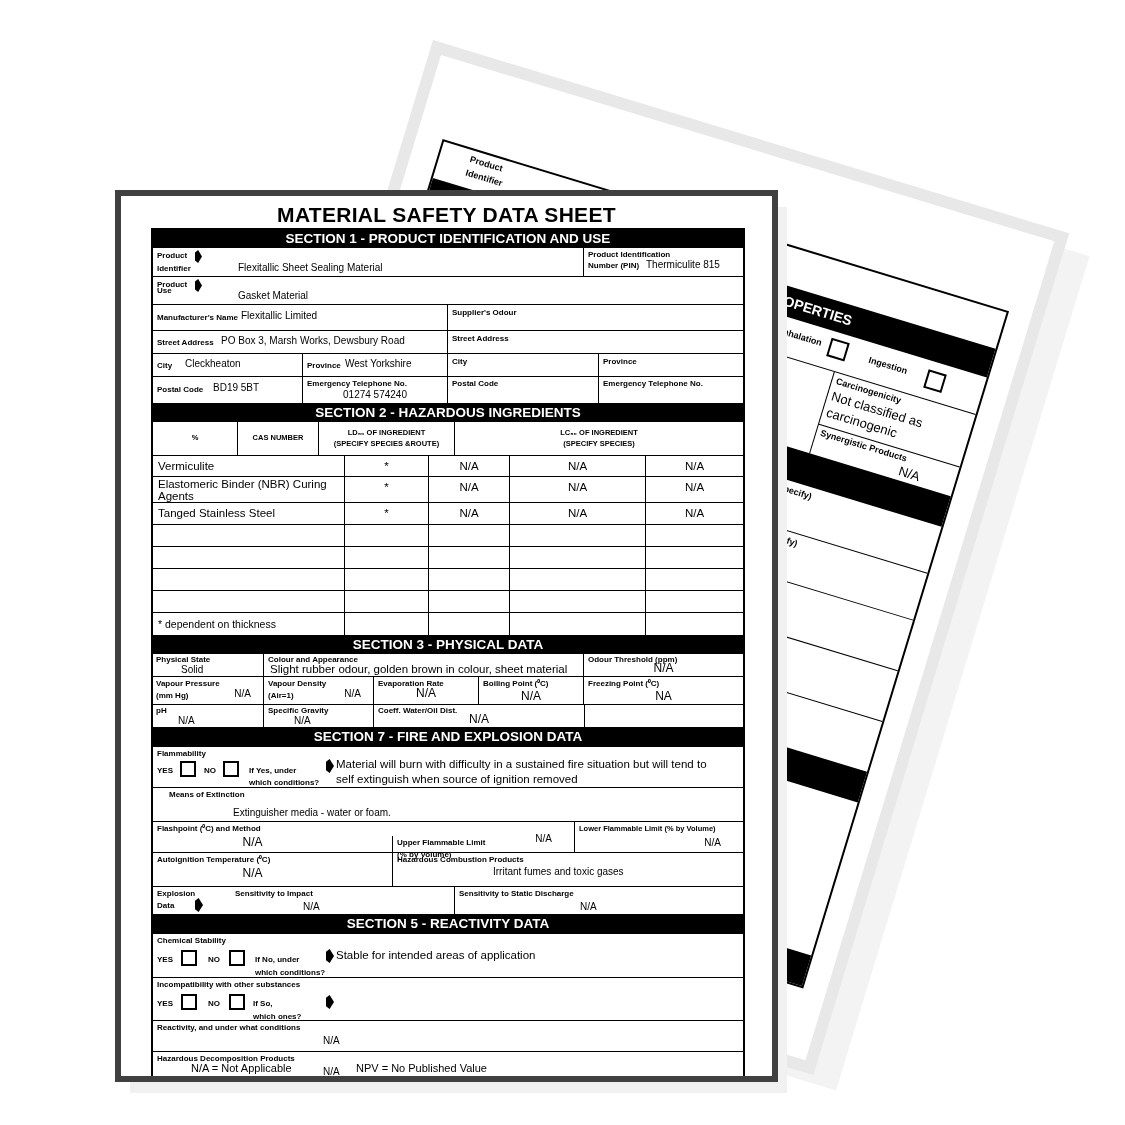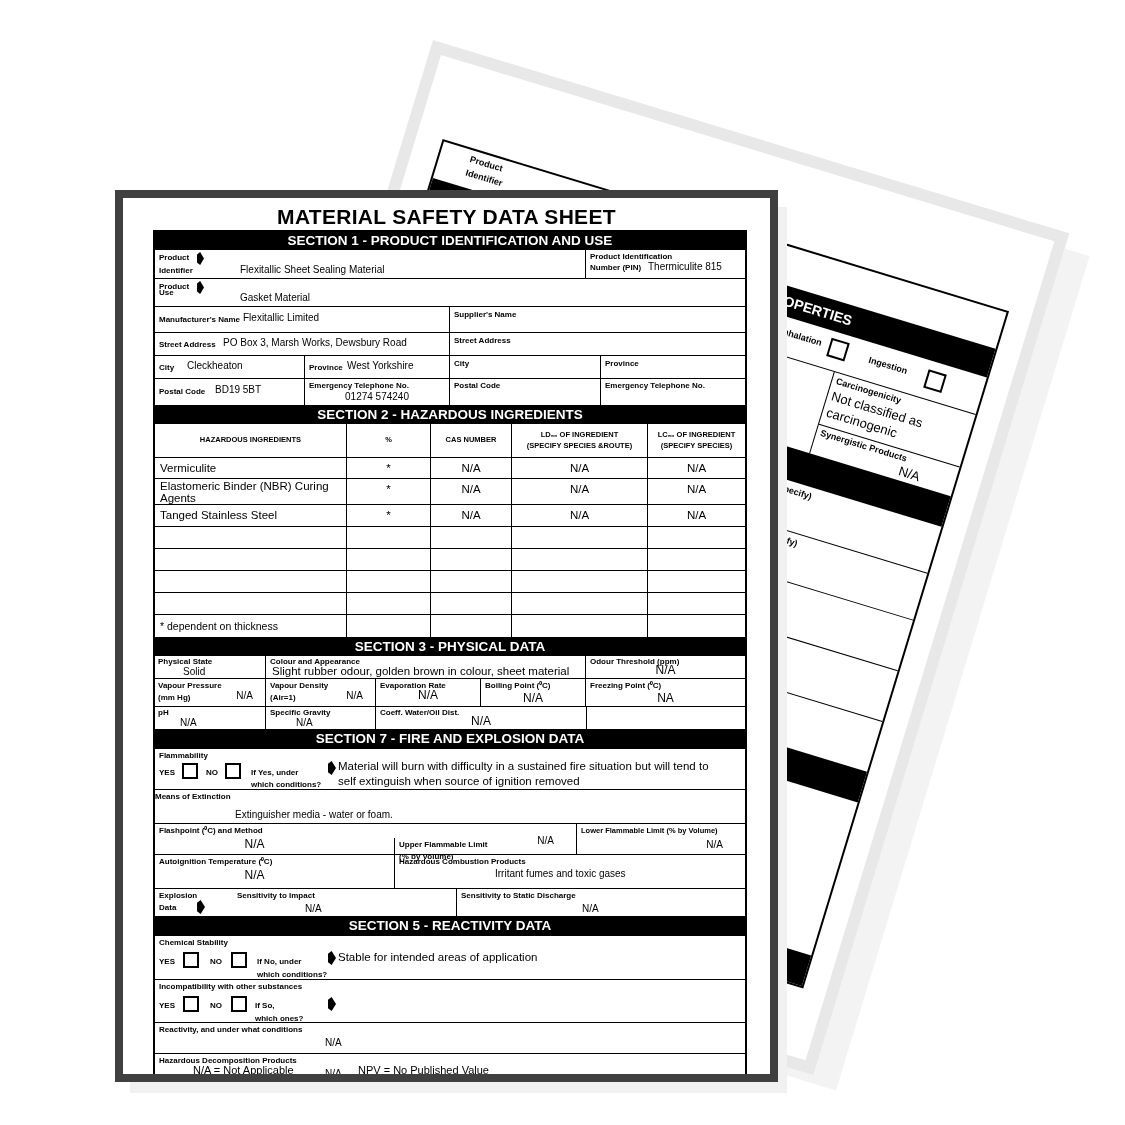--- a/index.html
+++ b/index.html
@@ -2,21 +2,21 @@
 <html><head>
 <meta charset="utf-8">
 <style>
   html,body{margin:0;padding:0;}
   body{width:1125px;height:1125px;background:#fff;overflow:hidden;position:relative;
        font-family:"Liberation Sans", sans-serif;color:#000;}
   .page{position:absolute;background:#fff;box-sizing:border-box;}
   .back{left:433px;top:40px;width:665px;height:880px;border:12px solid #e8e8e8;
         transform:rotate(16.9deg);transform-origin:0 0;z-index:1;
         box-shadow:30px 12px 0 -4px #f3f3f3;}
-  .front{left:115px;top:190px;width:663px;height:892px;border:8px solid #404040;
+  .front{left:115px;top:190px;width:663px;height:892px;border:6px solid #404040;
          overflow:hidden;z-index:2;box-shadow:12px 14px 0 -3px #f1f1f1;text-decoration:underline;}
   .al{position:absolute;}
   .title{left:0;right:0;top:7px;text-align:center;font-size:21px;font-weight:bold;letter-spacing:.3px;}
   .tbl{position:absolute;border:2px solid #000;background:#fff;}
   .bar{background:#000;color:#fff;font-weight:bold;text-align:center;font-size:13.5px;}
   .r{position:relative;display:flex;border-top:1.5px solid #000;}
   .r.nb{border-top:none;}
   .c{position:relative;box-sizing:border-box;flex:0 0 auto;}
   .c.grow{flex:1 1 auto;}
   .c + .c{border-left:1.5px solid #000;}
@@ -128,21 +128,21 @@
         <span class="val al" style="left:85px;bottom:3px;">Gasket Material</span>
       </div>
     </div>
 
     <div class="r" style="height:25px;">
       <div class="c" style="width:294px;">
         <span class="t-lbl al" style="left:4px;top:8px;">Manufacturer's Name</span>
         <span class="val al" style="left:88px;top:5px;">Flexitallic Limited</span>
       </div>
       <div class="c grow">
-        <span class="t-lbl al" style="left:4px;top:3px;">Supplier's Name</span>
+        <span class="t-lbl al" style="left:4px;top:3px;">Supplier's Odour</span>
       </div>
     </div>
 
     <div class="r" style="height:22px;">
       <div class="c" style="width:294px;">
         <span class="t-lbl al" style="left:4px;top:7px;">Street Address</span>
         <span class="val al" style="left:68px;top:4px;">PO Box 3, Marsh Works, Dewsbury Road</span>
       </div>
       <div class="c grow">
         <span class="t-lbl al" style="left:4px;top:3px;">Street Address</span>
@@ -179,25 +179,20 @@
         <span class="t-lbl al" style="left:4px;top:2px;">Postal Code</span>
       </div>
       <div class="c grow">
         <span class="t-lbl al" style="left:4px;top:2px;">Emergency Telephone No.</span>
       </div>
     </div>
 
     <div class="bar" style="height:19px;line-height:19px;">SECTION 2 - HAZARDOUS INGREDIENTS</div>
 
     <div class="r nb" style="height:33px;">
-      <div class="c" style="width:191px;">
-        <div class="hdrcell">
-            <span class="t-lbl7">HAZARDOUS INGREDIENTS</span>
-          </div>
-      </div>
       <div class="c" style="width:84px;">
         <div class="hdrcell">
             <span class="t-lbl7">%</span>
           </div>
       </div>
       <div class="c" style="width:81px;">
         <div class="hdrcell">
             <span class="t-lbl7">CAS NUMBER</span>
           </div>
       </div>
@@ -352,21 +347,21 @@
         <span class="t-lbl al" style="left:96px;top:19px;">If Yes, under</span>
         <span class="t-lbl al" style="left:96px;top:31px;">which conditions?</span>
         <span class="arrow al" style="left:173px;top:12px;"></span>
         <span class="val11 al" style="left:183px;top:11px;">Material will burn with difficulty in a sustained fire situation but will tend to</span>
         <span class="val11 al" style="left:183px;top:26px;">self extinguish when source of ignition removed</span>
       </div>
     </div>
 
     <div class="r" style="height:33px;">
       <div class="c grow">
-        <span class="t-lbl al" style="left:0;top:2px;">Means of Extinction</span>
+        <span class="t-lbl al" style="left:16px;top:2px;">Means of Extinction</span>
         <span class="val al" style="left:80px;bottom:3px;">Extinguisher media - water or foam.</span>
       </div>
     </div>
 
     <div class="r" style="height:30px;">
       <div class="c" style="width:239px;">
         <span class="t-lbl al" style="left:4px;top:2px;">Flashpoint (⁰C) and Method</span>
         <span class="cv" style="bottom:3px;left:-40px;">N/A</span>
       </div>
       <div class="c" style="width:182px;margin-top:14px;">

